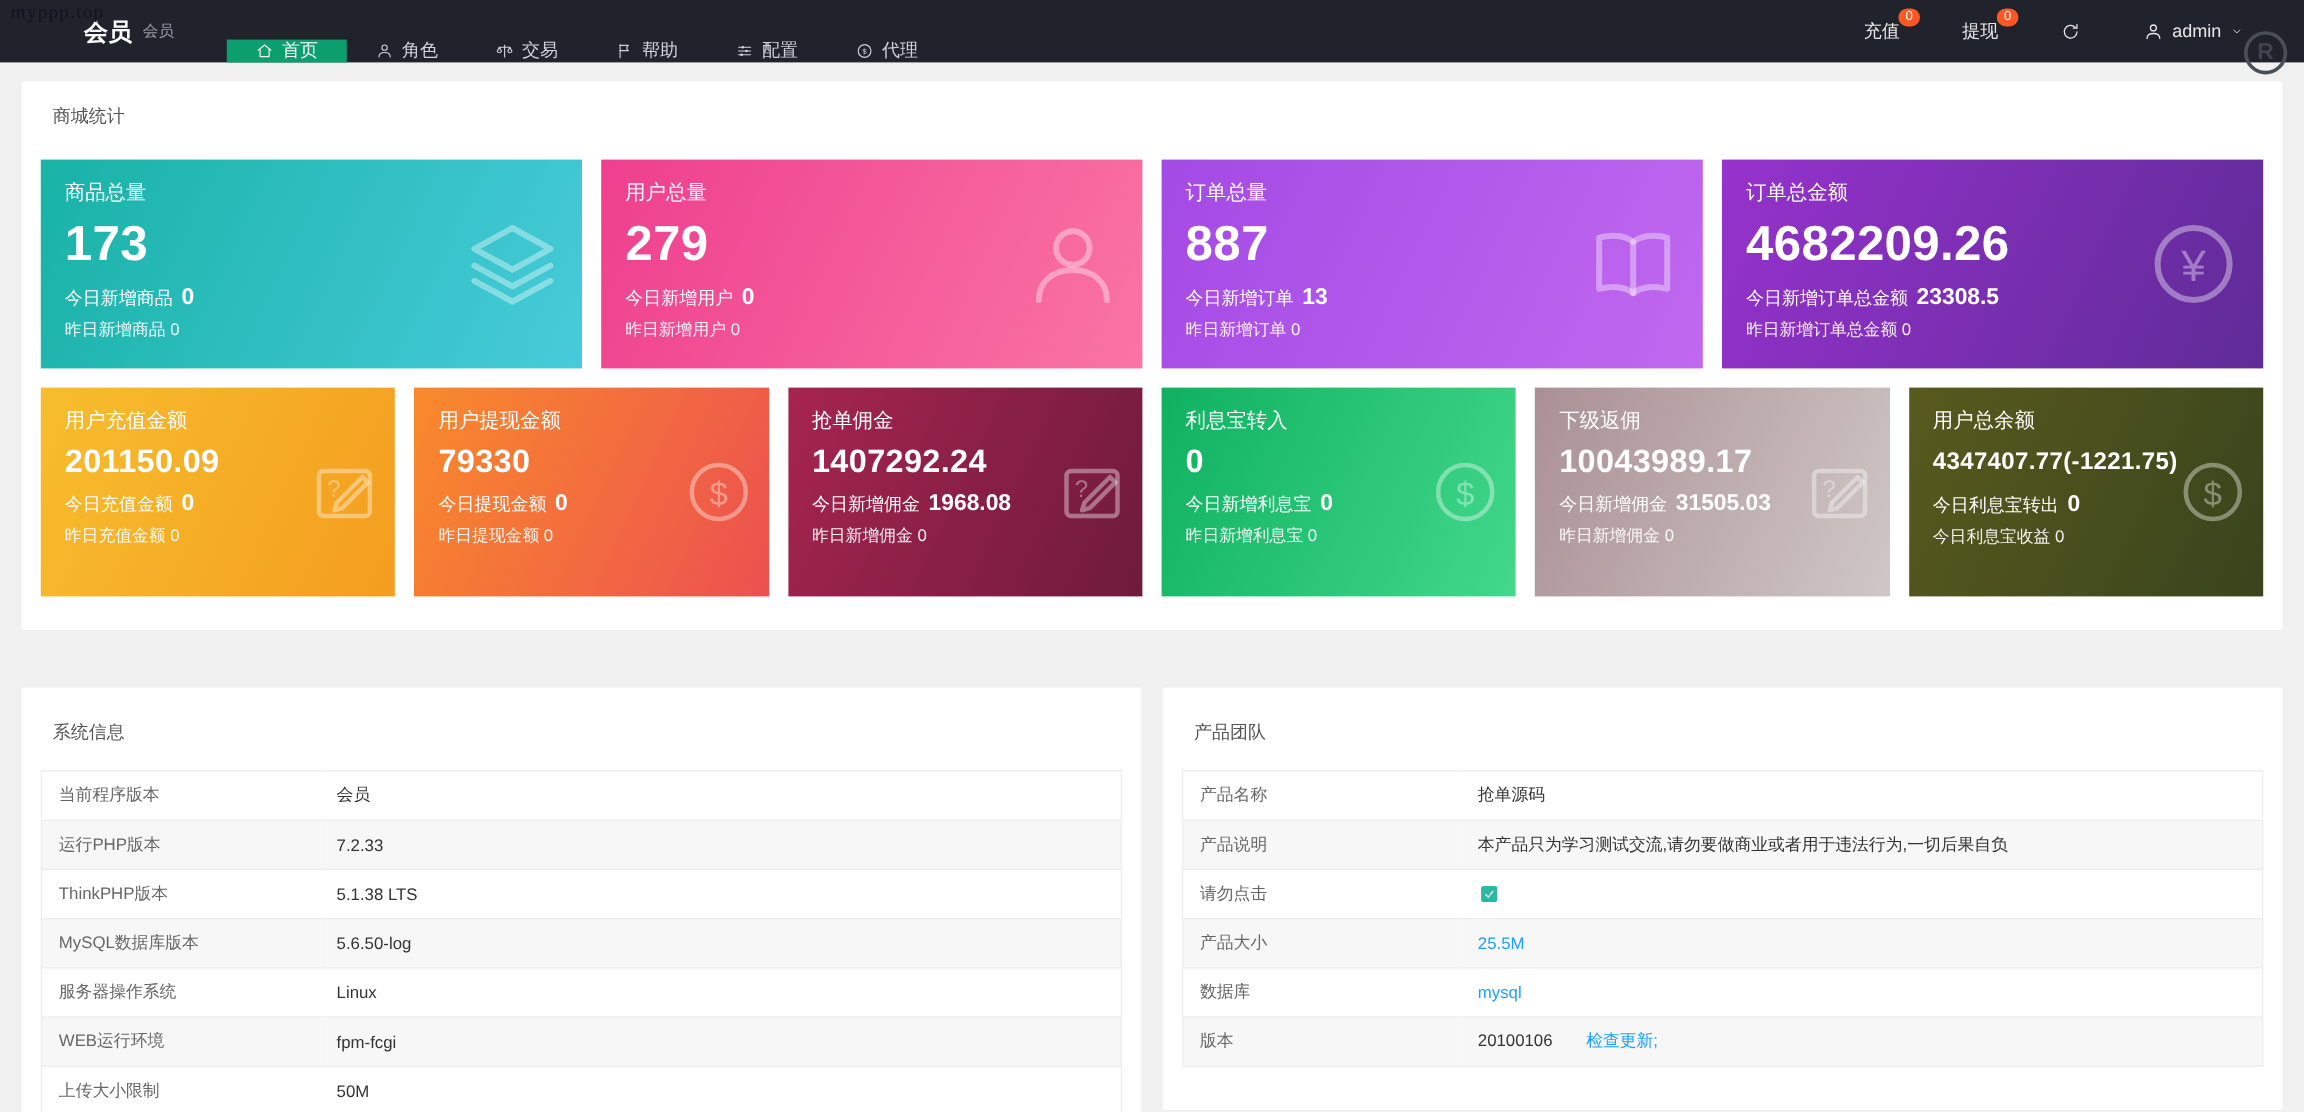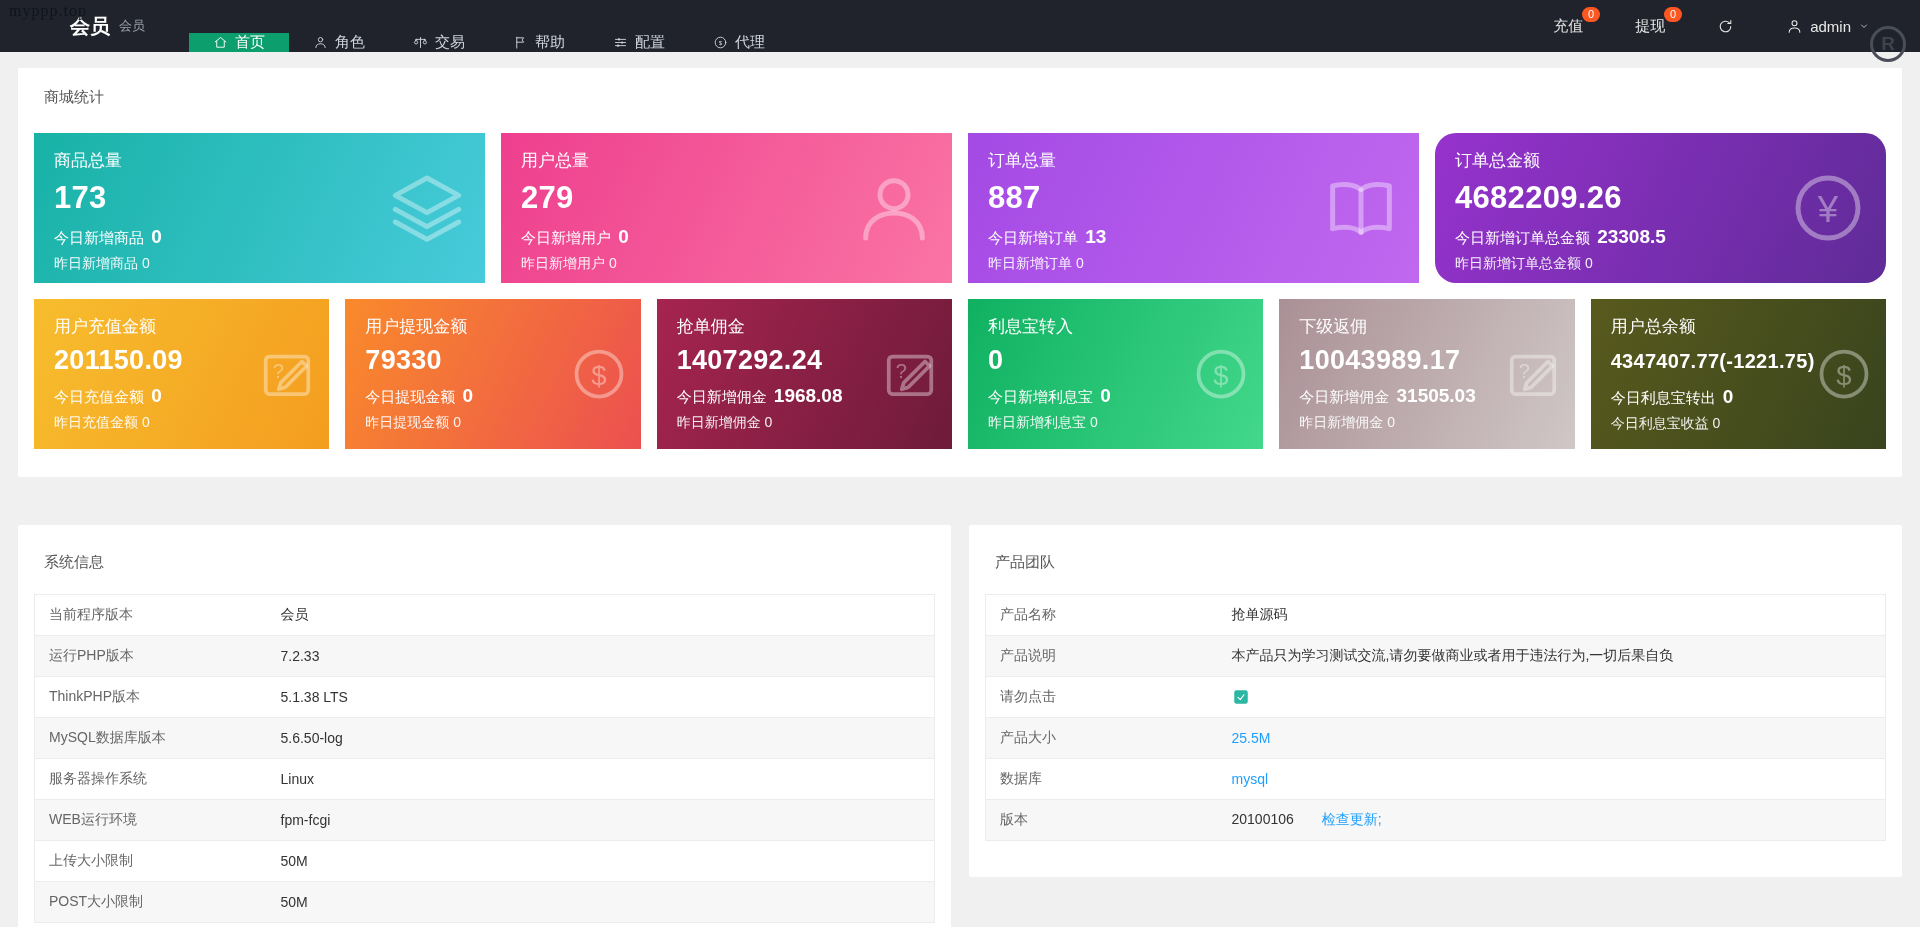--- a/index.html
+++ b/index.html
@@ -44,23 +44,23 @@
   
   .content { padding:16px 18px 0; }
   .panel { background:#fff; border-radius:2px; }
   .stats-panel { padding:20px 16px 28px; margin-bottom:48px; }
   .panel-title { font-size:15px; color:#555; padding-left:10px; }
 
   .grid { display:grid; gap:16px; }
   .big-grid { grid-template-columns:repeat(4,1fr); margin-top:26px; }
   .small-grid { grid-template-columns:repeat(6,1fr); margin-top:16px; }
 
-  .card { position:relative; height:150px; padding:16px 20px; color:#fff; overflow:hidden; }
+  .card { position:relative; height:174px; padding:16px 20px; color:#fff; overflow:hidden; }
   .c-title { font-size:17px; }
-  .c-value { font-size:31px; font-weight:bold; margin:8px 0 10px; letter-spacing:.3px; white-space:nowrap; }
+  .c-value { font-size:41px; font-weight:bold; margin:8px 0 10px; letter-spacing:.3px; white-space:nowrap; }
   .small-grid .c-value { font-size:27px; margin:7px 0 9px; }
   .c-value.val-sm { font-size:20px; margin:12px 0 13px; }
   .c-line { font-size:15px; white-space:nowrap; }
   .c-line b { font-size:19px; margin-left:3px; }
   .c-sub { font-size:14px; margin-top:7px; opacity:.92; }
   .c-icon { position:absolute; right:18px; top:50%; transform:translateY(-50%);
     width:80px; height:80px; color:rgba(255,255,255,.38); }
   .small-grid .c-icon { width:60px; height:60px; right:12px; }
   .c-icon svg { width:100%; height:100%; }
 
@@ -213,21 +213,21 @@
         <div class="card" style="background: linear-gradient(115deg, rgb(164, 74, 229), rgb(193, 104, 240));">
           <div class="c-title">订单总量</div>
           <div class="c-value">887</div>
           <div class="c-line">今日新增订单 <b>13</b></div>
           <div class="c-line c-sub">昨日新增订单 0</div>
           <div class="c-icon"><svg viewBox="0 0 24 24" fill="none" stroke="currentColor" stroke-width="1.5" stroke-linecap="round" stroke-linejoin="round">
               <path d="M12 6.5C10 4.8 6.5 4.6 3.5 5.4v12.8c3-.8 6.5-.6 8.5 1.1 2-1.7 5.5-1.9 8.5-1.1V5.4c-3-.8-6.5-.6-8.5 1.1z"></path>
               <path d="M12 6.5v12.8"></path>
             </svg></div>
         </div>
-        <div class="card" style="background: linear-gradient(115deg, rgb(150, 50, 205), rgb(95, 43, 151)); border-radius: 21px;">
+        <div class="card" style="background: linear-gradient(115deg, rgb(150, 50, 205), rgb(95, 43, 151));">
           <div class="c-title">订单总金额</div>
           <div class="c-value">4682209.26</div>
           <div class="c-line">今日新增订单总金额 <b>23308.5</b></div>
           <div class="c-line c-sub">昨日新增订单总金额 0</div>
           <div class="c-icon"><svg viewBox="0 0 24 24" fill="none" stroke="currentColor" stroke-width="1.5" stroke-linecap="round" stroke-linejoin="round">
               <circle cx="12" cy="12" r="9"></circle>
               <text x="12" y="16.2" text-anchor="middle" font-size="11" stroke="none" fill="currentColor">¥</text>
             </svg></div>
         </div>
       </div>

